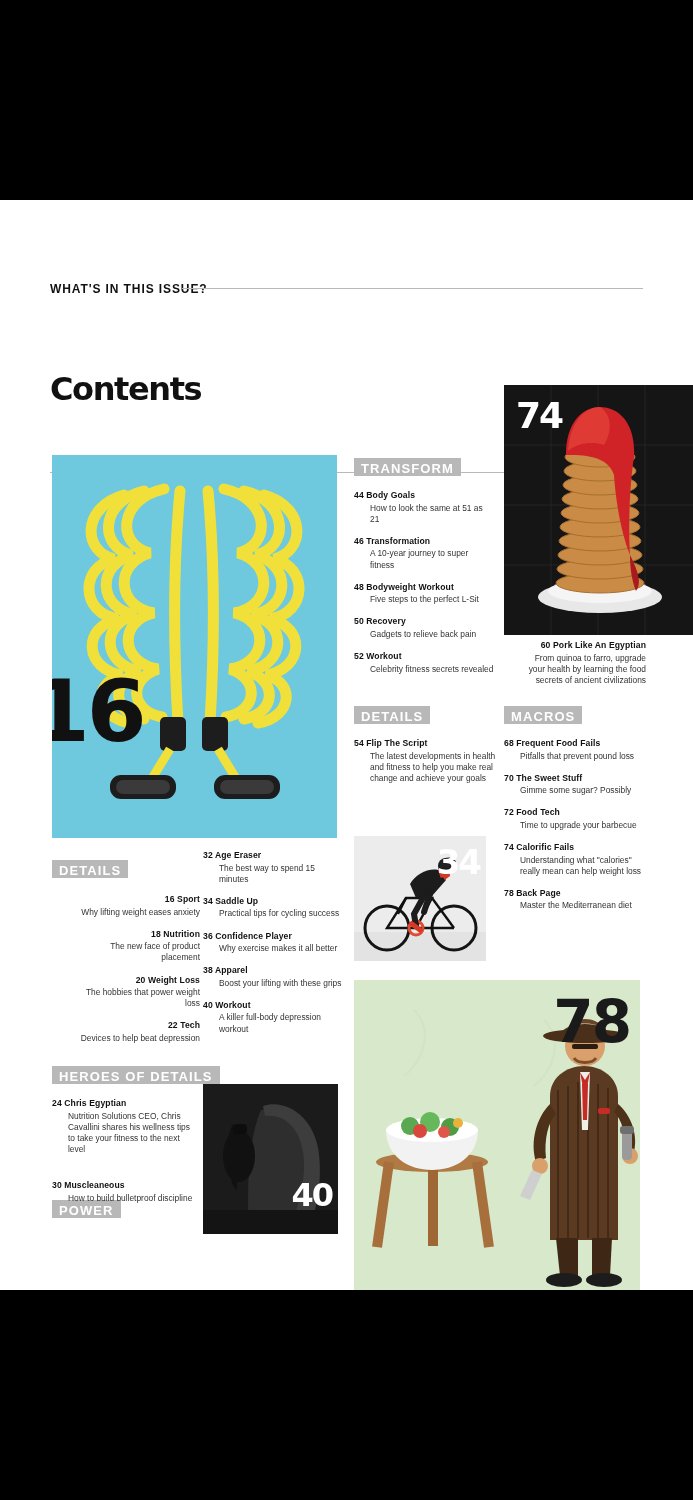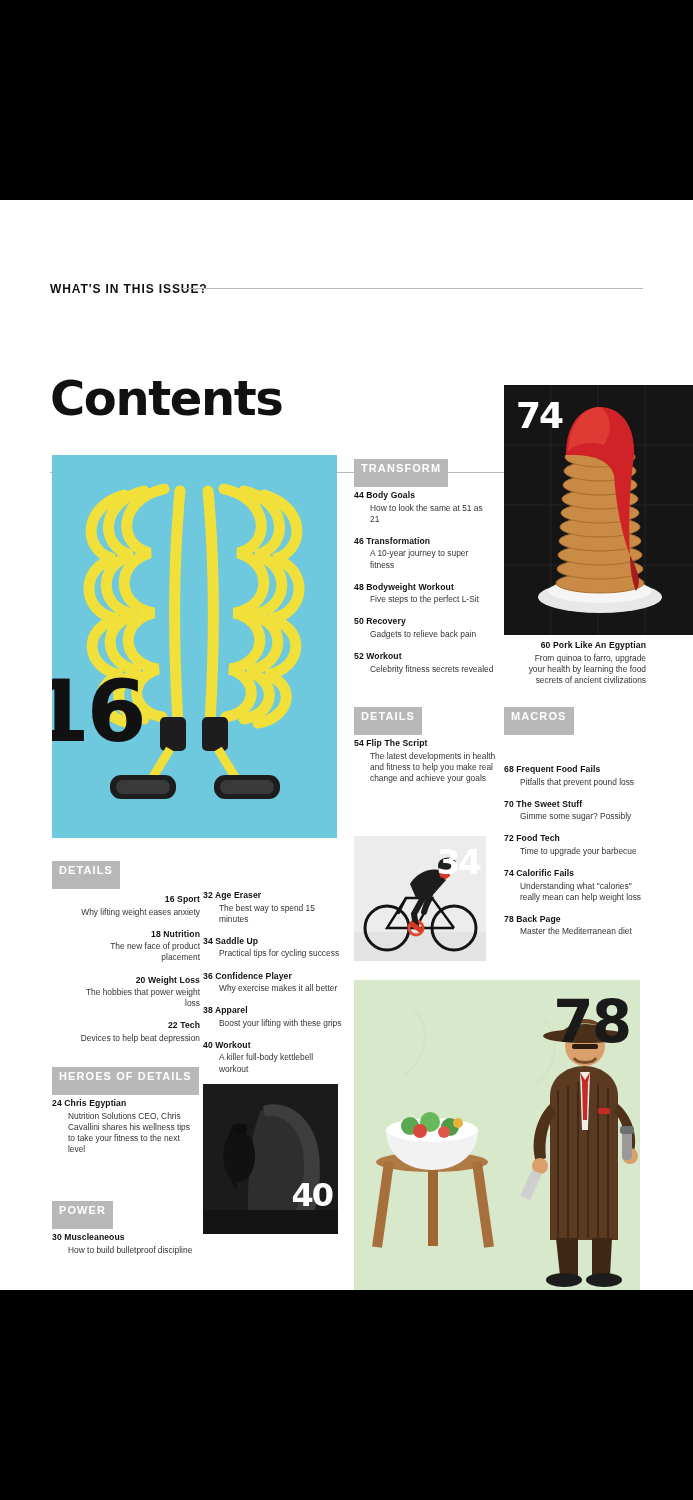--- a/index.html
+++ b/index.html
@@ -5,29 +5,29 @@
   html,body{margin:0;padding:0;background:#000;}
   body{width:693px;height:1500px;font-family:"Liberation Sans",sans-serif;overflow:hidden;}
   .page{position:absolute;left:0;top:200px;width:693px;height:1090px;background:#ffffff;}
   .topbar{position:absolute;left:0;top:0;width:693px;height:200px;background:#000;}
   .botbar{position:absolute;left:0;top:1290px;width:693px;height:210px;background:#000;}
 
   .issue-rule{position:absolute;left:50px;top:272px;width:593px;height:1px;background:#b9b9b9;}
   .issue-label{position:absolute;left:50px;top:282px;font-size:12px;font-weight:bold;letter-spacing:.9px;color:#111;}
   .issue-rule2{position:absolute;left:182px;top:288px;width:461px;height:1px;background:#b9b9b9;}
 
-  .contents-title{position:absolute;left:50px;top:370px;font-size:48px;font-weight:bold;letter-spacing:-1.4px;color:#111;font-family:"DejaVu Sans",sans-serif;}
+  .contents-title{position:absolute;left:50px;top:370px;font-size:32px;font-weight:bold;letter-spacing:-1.4px;color:#111;font-family:"DejaVu Sans",sans-serif;}
 
   
   .hero{position:absolute;left:52px;top:455px;width:285px;height:383px;background:#6ec9de;overflow:hidden;}
   .hero .num{position:absolute;left:-22px;top:206px;font-size:86px;font-weight:bold;color:#111;letter-spacing:-3px;font-family:"DejaVu Sans",sans-serif;z-index:5;}
   .band-svg{position:absolute;left:0;top:0;}
 
   
-  .chip{display:inline-block;background:#b8b8b8;color:#fff;font-size:11px;font-weight:bold;letter-spacing:1.1px;padding:3px 7px 13px 7px;}
+  .chip{display:inline-block;background:#b8b8b8;color:#fff;font-size:13px;font-weight:bold;letter-spacing:1.1px;padding:3px 7px 0 7px;}
 
   .col{position:absolute;}
   .entry{margin-bottom:11px;}
   .entry .hd{font-size:8.6px;font-weight:bold;color:#111;margin-bottom:2.5px;letter-spacing:.1px;}
   .entry .ds{font-size:8.4px;color:#333;line-height:1.33;padding-left:16px;}
 
   
   .ph{position:absolute;overflow:hidden;}
   .ph .bignum{position:absolute;font-weight:bold;color:#fff;font-family:"DejaVu Sans",sans-serif;letter-spacing:-2px;}
 
@@ -102,47 +102,47 @@
   <div class="col" style="left:52px;top:898px;width:146px;">
     <div class="entry">
       <div class="hd"><span>24</span> <span>Chris Egyptian</span></div>
       <div class="ds">Nutrition Solutions CEO, Chris Cavallini shares his wellness tips to take your fitness to the next level</div>
     </div>
   </div>
 
   <div class="col" style="left:52px;top:1000px;">
     <span class="chip">POWER</span>
   </div>
-  <div class="col" style="left:52px;top:1032px;width:146px;">
+  <div class="col" style="left:52px;top:980px;width:146px;">
     <div class="entry">
       <div class="hd"><span>30</span> <span>Muscleaneous</span></div>
       <div class="ds">How to build bulletproof discipline</div>
     </div>
   </div>
 
-  <div class="col" style="left:203px;top:650px;width:140px;margin-top:40px;">
+  <div class="col" style="left:203px;top:650px;width:140px;">
     <div class="entry">
       <div class="hd"><span>32</span> <span>Age Eraser</span></div>
       <div class="ds">The best way to spend 15 minutes</div>
     </div>
     <div class="entry">
       <div class="hd"><span>34</span> <span>Saddle Up</span></div>
       <div class="ds">Practical tips for cycling success</div>
     </div>
     <div class="entry">
       <div class="hd"><span>36</span> <span>Confidence Player</span></div>
       <div class="ds">Why exercise makes it all better</div>
     </div>
     <div class="entry">
       <div class="hd"><span>38</span> <span>Apparel</span></div>
       <div class="ds">Boost your lifting with these grips</div>
     </div>
     <div class="entry">
       <div class="hd"><span>40</span> <span>Workout</span></div>
-      <div class="ds">A killer full-body kettlebell workout</div>
+      <div class="ds">A killer full-body depression workout</div>
     </div>
   </div>
 
   <div class="ph kettle" style="left:203px;top:884px;width:135px;height:150px;">
     <svg width="135" height="150" viewBox="0 0 135 150">
       <rect width="135" height="150" fill="#1b1b1b"></rect>
       <g fill="#2e2e2e">
         <path d="M58 26 C78 20 104 34 110 62 C116 96 108 134 100 150 L46 150 C44 110 44 58 58 26Z"></path>
       </g>
       <path d="M60 22 C84 14 112 34 116 70 C120 106 110 136 104 150 L86 150 C96 120 104 92 100 68 C96 42 80 30 62 32Z" fill="#3d3d3d"></path>
@@ -255,21 +255,21 @@
   <div class="col" style="left:504px;top:440px;width:142px;text-align:right;">
     <div class="entry">
       <div class="hd"><span>60</span> <span>Pork Like An Egyptian</span></div>
       <div class="ds">From quinoa to farro, upgrade your health by learning the food secrets of ancient civilizations</div>
     </div>
   </div>
 
   <div class="col" style="left:504px;top:506px;">
     <span class="chip">MACROS</span>
   </div>
-  <div class="col" style="left:504px;top:538px;width:142px;margin-top:26px;">
+  <div class="col" style="left:504px;top:538px;width:142px;">
     <div class="entry">
       <div class="hd"><span>68</span> <span>Frequent Food Fails</span></div>
       <div class="ds">Pitfalls that prevent pound loss</div>
     </div>
     <div class="entry">
       <div class="hd"><span>70</span> <span>The Sweet Stuff</span></div>
       <div class="ds">Gimme some sugar? Possibly</div>
     </div>
     <div class="entry">
       <div class="hd"><span>72</span> <span>Food Tech</span></div>

